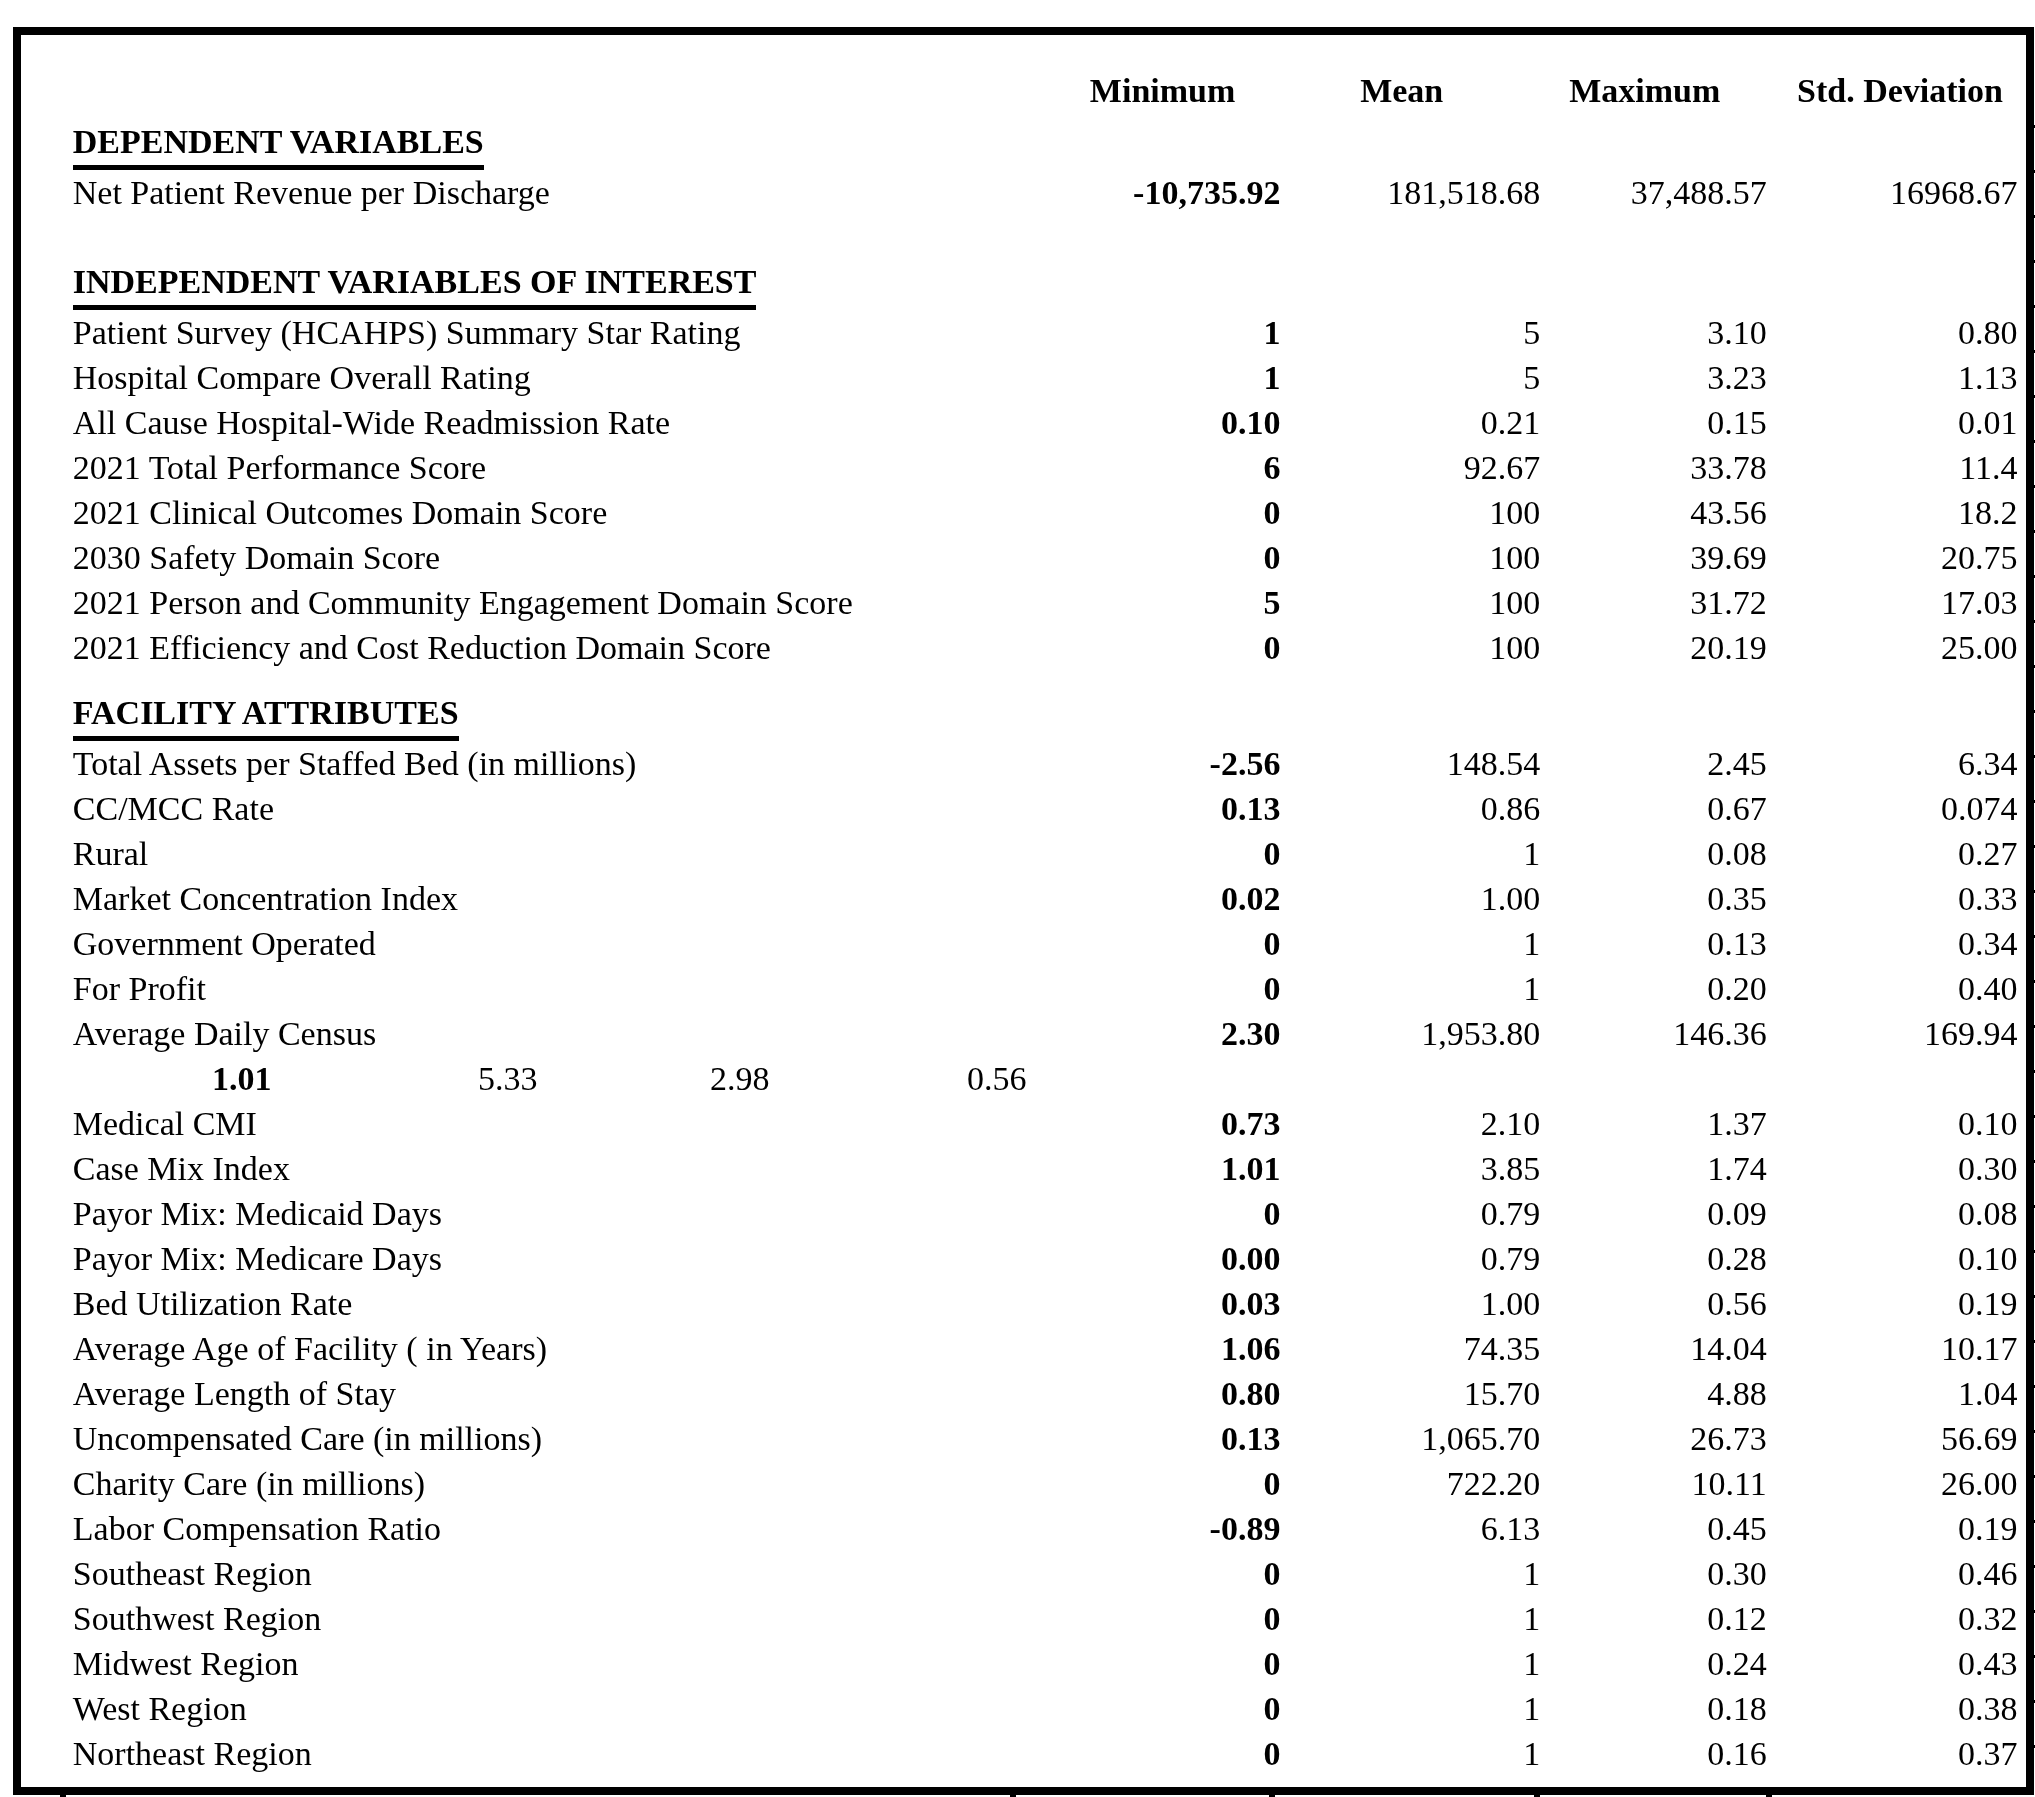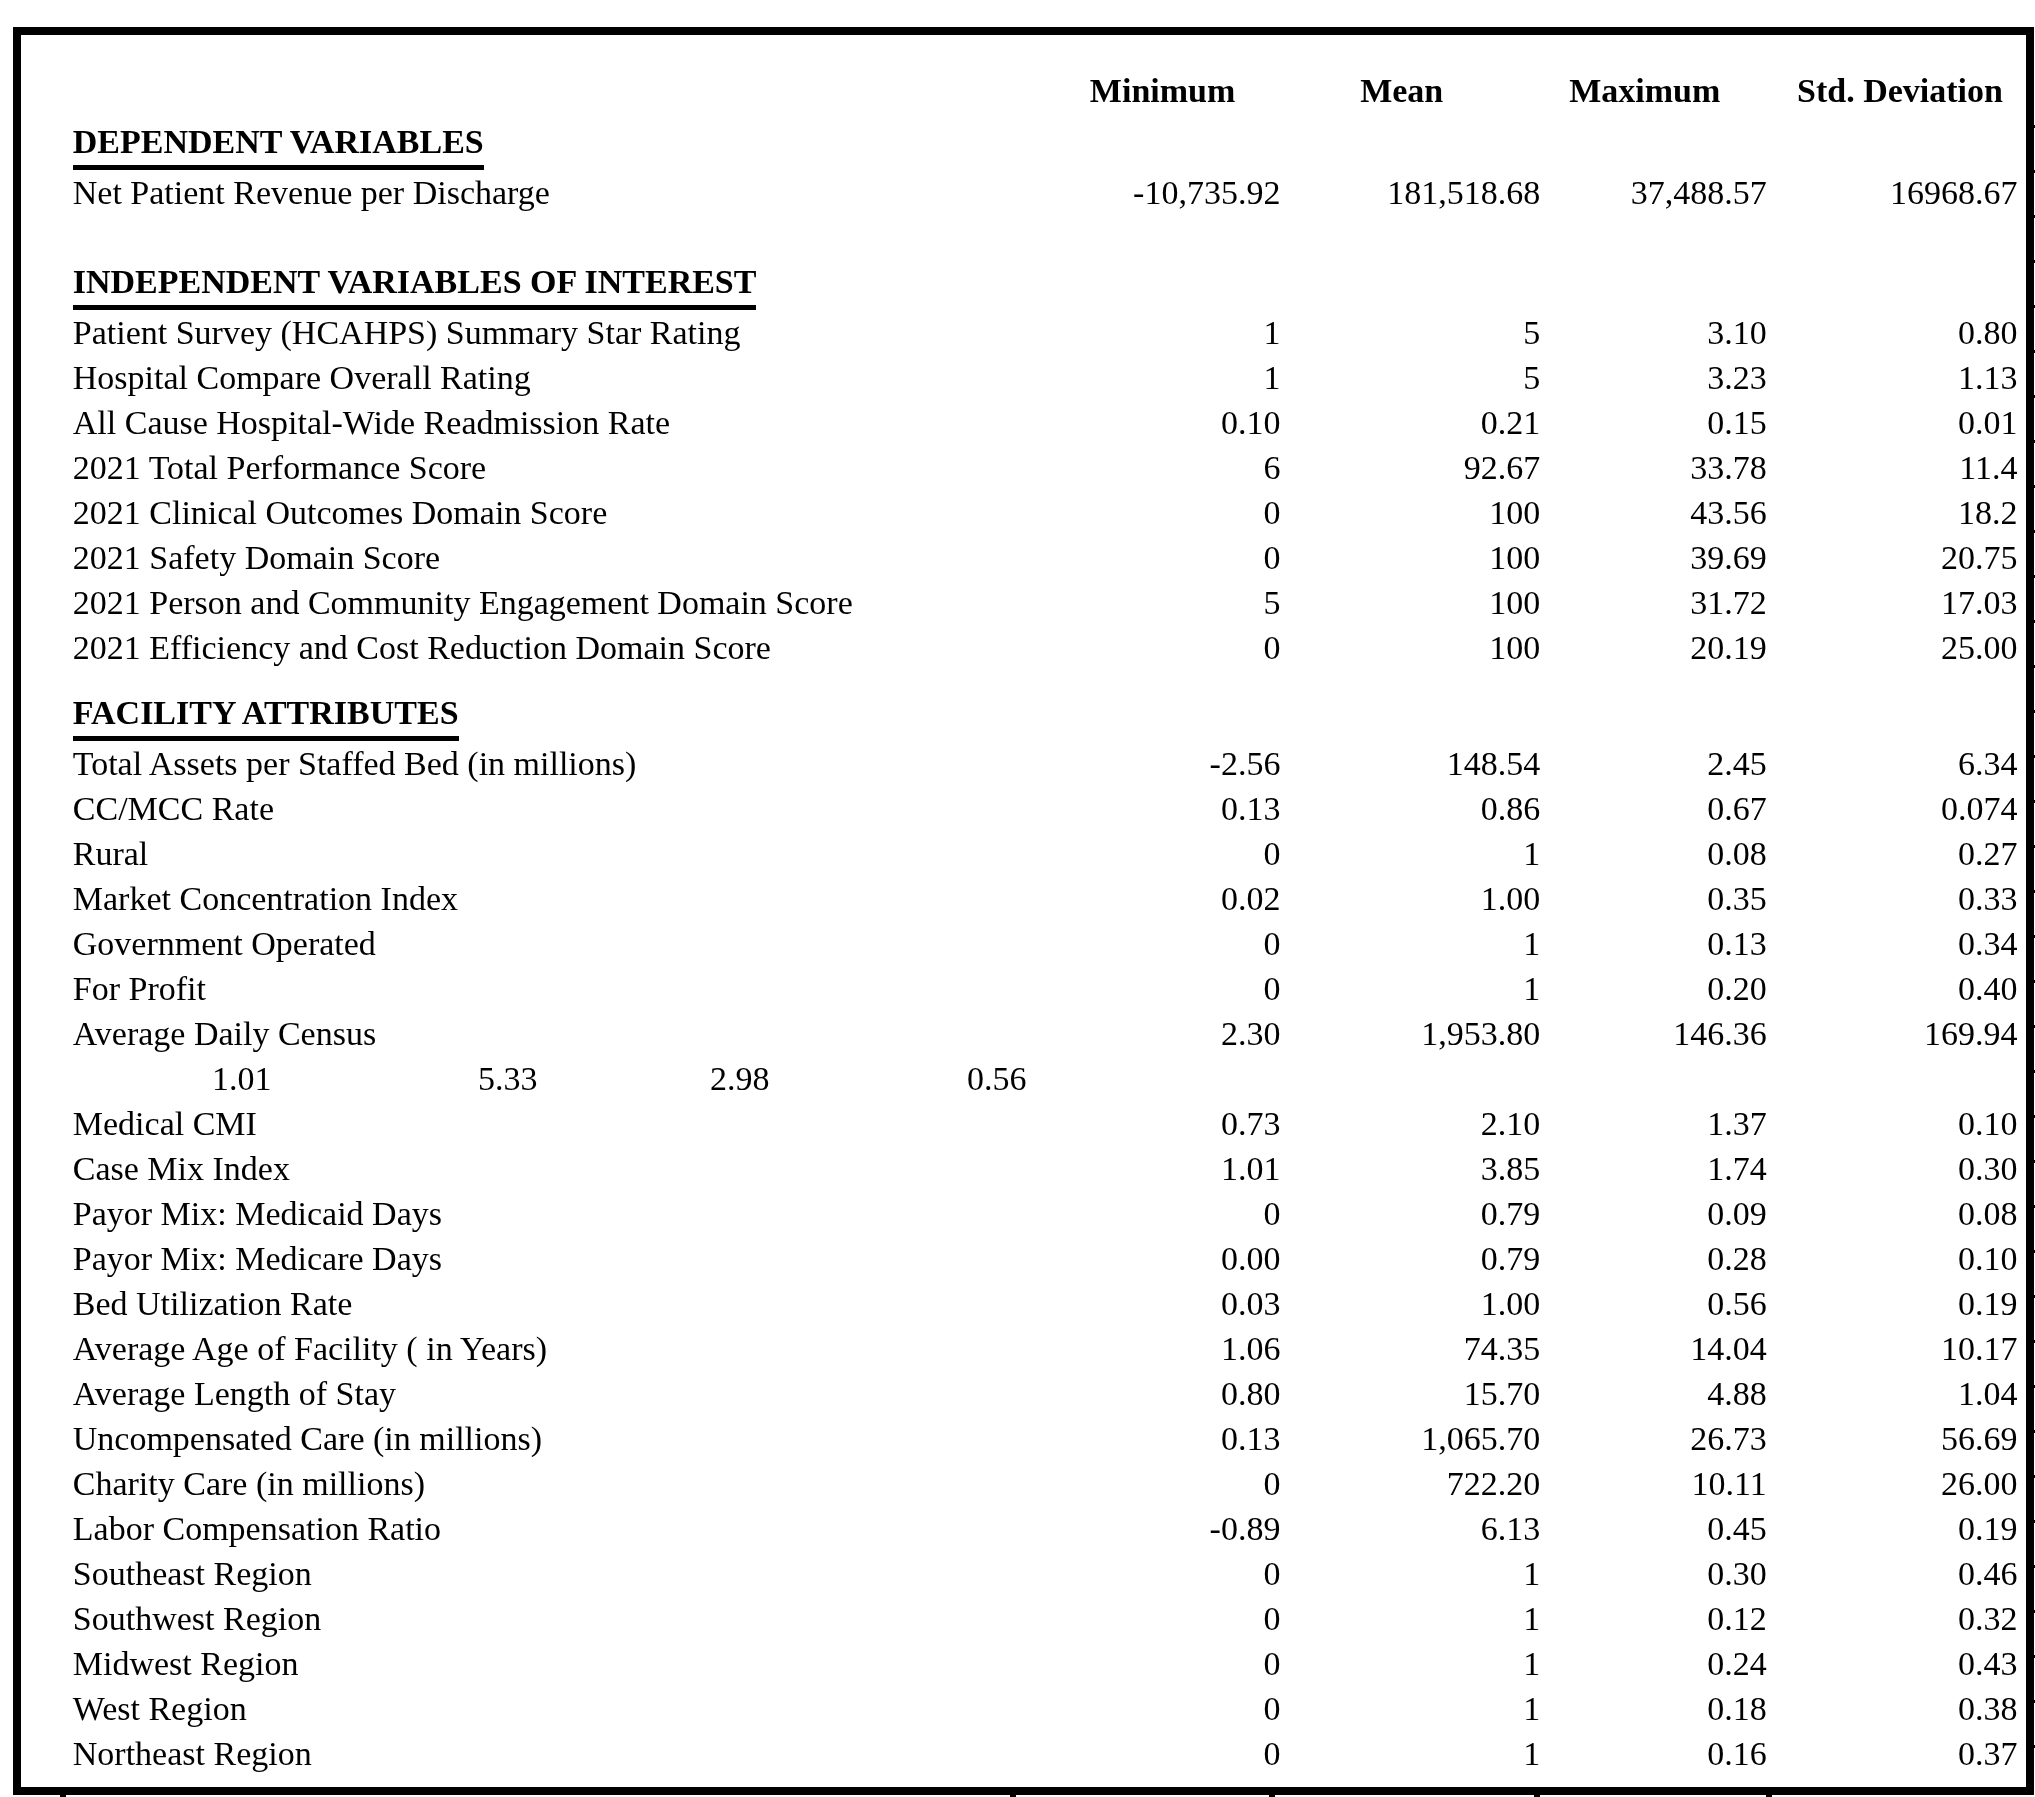--- a/index.html
+++ b/index.html
@@ -51,21 +51,21 @@
   .td {
     height: 100%;
     display: flex;
     align-items: center;
     font-size: 34px;
     line-height: 1;
     white-space: nowrap;
     overflow: visible;
   }
   .c-label { width: 991px; padding-left: 3.4px; margin-left: 48px; }
-  .c0 { width: 258px; }
+  .c0 { width: 258px; font-weight: bold; }
   .c1 { width: 266px; }
   .c2 { width: 232px; }
   .c3 { width: 257px; }
 
   .num {
     justify-content: flex-end;
     text-align: right;
     padding-right: 7.8px;
   }
   .hdr {
@@ -180,21 +180,21 @@
 
   <div class="tr data-row">
     <div class="td c-label">2021 Clinical Outcomes Domain Score</div>
     <div class="td c0 num">0</div>
     <div class="td c1 num">100</div>
     <div class="td c2 num">43.56</div>
     <div class="td c3 num">18.2</div>
   </div>
 
   <div class="tr data-row">
-    <div class="td c-label">2021 Safety Domain Score</div>
+    <div class="td c-label">2030 Safety Domain Score</div>
     <div class="td c0 num">0</div>
     <div class="td c1 num">100</div>
     <div class="td c2 num">39.69</div>
     <div class="td c3 num">20.75</div>
   </div>
 
   <div class="tr data-row">
     <div class="td c-label">2021 Person and Community Engagement Domain Score</div>
     <div class="td c0 num">5</div>
     <div class="td c1 num">100</div>

